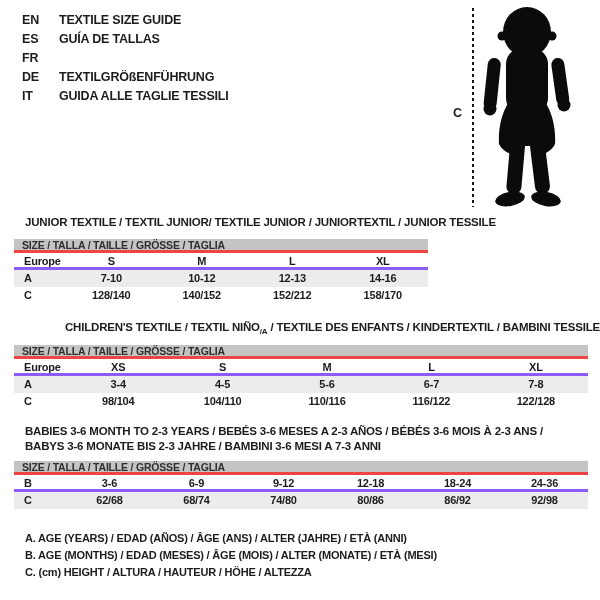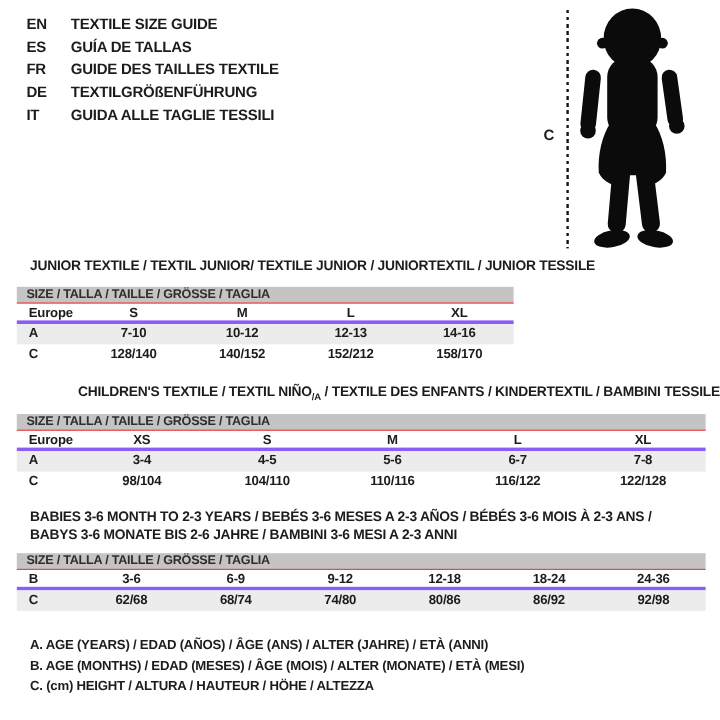--- a/index.html
+++ b/index.html
@@ -28,21 +28,21 @@
   .baby { left: 480px; top: 6px; }
 
   
   .section-title { font-size: 11.5px; font-weight: bold; line-height: 14.5px; }
   .sub { font-size: 8px; vertical-align: sub; }
 
   
   .sizetable { position: absolute; }
   .bar {
     background: #c4c4c4;
-    border-bottom: 1px solid #ef4444;
+    border-bottom: 3px solid #ef4444;
     height: 14px; line-height: 13px;
     padding-left: 8px;
     font-size: 10.5px; font-weight: bold; color: #2e2e2e;
   }
   .trow { display: flex; height: 17px; line-height: 17px; font-size: 11px; font-weight: bold; }
   .trow .lbl { width: 52px; padding-left: 10px; }
   .trow .val { flex: 1; text-align: center; }
   .trow.bordered { border-bottom: 3px solid #8b5cf6; height: 17px; }
   .trow.alt { background: #ececec; }
 
@@ -57,21 +57,20 @@
   <div class="lang-row">
     <span class="lang-code">EN</span>
     <span>TEXTILE SIZE GUIDE</span>
   </div>
   <div class="lang-row">
     <span class="lang-code">ES</span>
     <span>GUÍA DE TALLAS</span>
   </div>
   <div class="lang-row">
     <span class="lang-code">FR</span>
-    <span>GUIDE DES TAILLES TEXTILE</span>
   </div>
   <div class="lang-row">
     <span class="lang-code">DE</span>
     <span>TEXTILGRÖßENFÜHRUNG</span>
   </div>
   <div class="lang-row">
     <span class="lang-code">IT</span>
     <span>GUIDA ALLE TAGLIE TESSILI</span>
   </div>
 </div>
@@ -146,21 +145,21 @@
     <span class="val">98/104</span>
     <span class="val">104/110</span>
     <span class="val">110/116</span>
     <span class="val">116/122</span>
     <span class="val">122/128</span>
   </div>
 </div>
 
 <div class="abs section-title" style="left:25px; top:424px;">
   <div>BABIES 3-6 MONTH TO 2-3 YEARS / BEBÉS 3-6 MESES A 2-3 AÑOS / BÉBÉS 3-6 MOIS À 2-3 ANS /</div>
-  <div>BABYS 3-6 MONATE BIS 2-6 JAHRE / BAMBINI 3-6 MESI A 2-3 ANNI</div>
+  <div>BABYS 3-6 MONATE BIS 2-3 JAHRE / BAMBINI 3-6 MESI A 7-3 ANNI</div>
 </div>
 <div class="sizetable" style="left:14px; top:461px; width:574px;">
   <div class="bar">SIZE / TALLA / TAILLE / GRÖSSE / TAGLIA</div>
   <div class="trow bordered">
     <span class="lbl">B</span>
     <span class="val">3-6</span>
     <span class="val">6-9</span>
     <span class="val">9-12</span>
     <span class="val">12-18</span>
     <span class="val">18-24</span>

